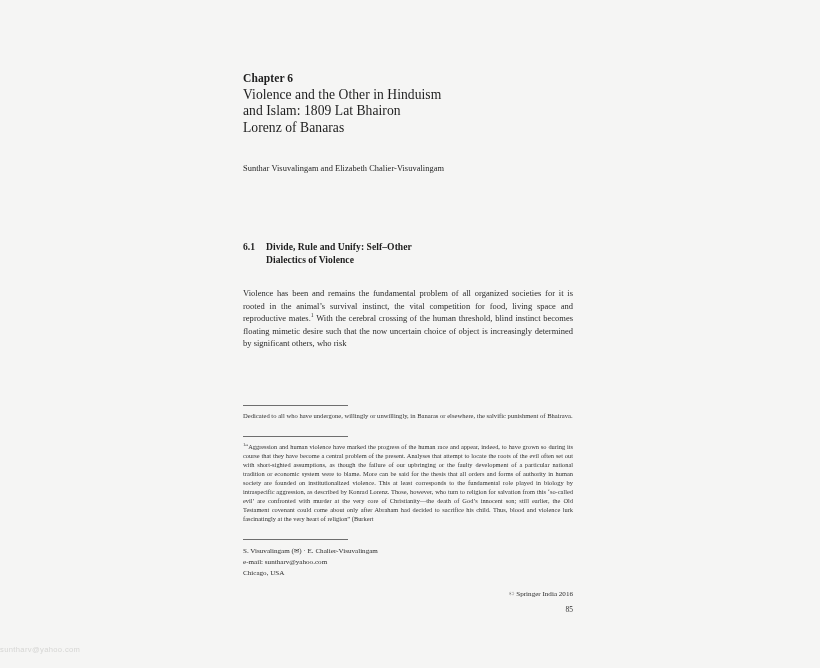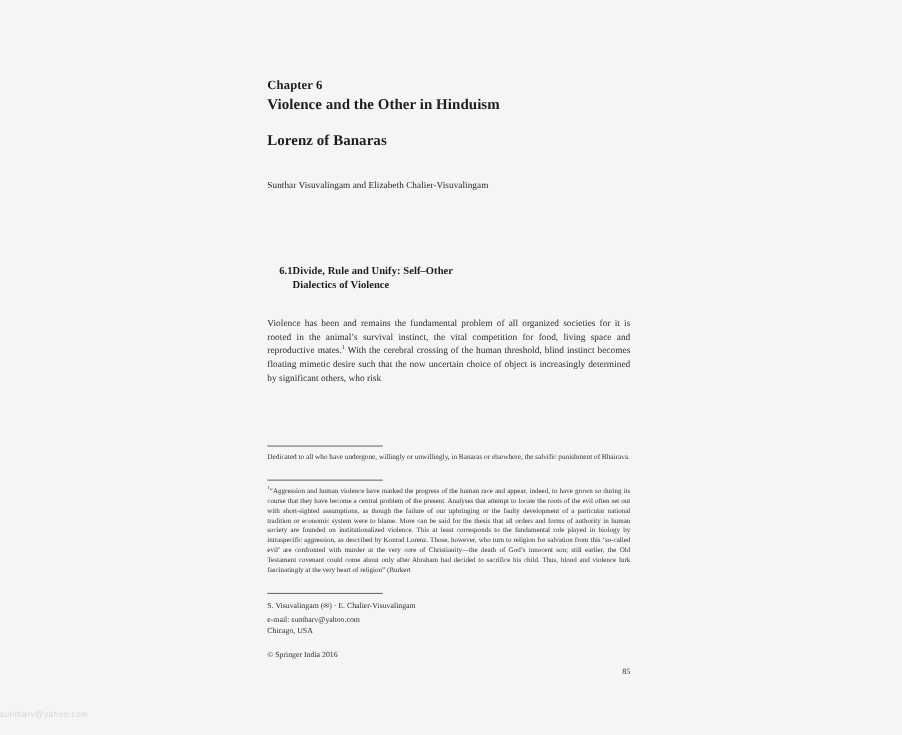--- a/index.html
+++ b/index.html
@@ -32,21 +32,21 @@
   .chapter-number {
     font-size: 11.5px;
     font-weight: bold;
     letter-spacing: .1px;
     margin-top: 38px;
     line-height: 14px;
     color: #202020;
   }
   .chapter-title {
     font-size: 13.6px;
-    font-weight: bold;
+    font-weight: normal;
     line-height: 16.4px;
     margin-top: 2px;
     color: #1d1d1d;
     letter-spacing: .05px;
   }
   .authors {
     font-size: 8.4px;
     font-weight: normal;
     margin-top: 27px;
     line-height: 11px;
@@ -59,21 +59,20 @@
     margin-top: 67px;
     font-size: 9.6px;
     font-weight: bold;
     line-height: 12.4px;
     color: #1d1d1d;
     letter-spacing: .05px;
   }
   .section-head .num {
     display: inline-block;
     width: 23px;
-    text-align: right;
   }
   .section-head .ln2 {
     display: block;
     margin-left: 23px;
   }
 
   .body-par {
     margin-top: 21px;
     font-size: 8.5px;
     line-height: 12.6px;
@@ -130,20 +129,21 @@
   }
 
   
   .copyright {
     margin-top: 11px;
     position: relative;
     font-size: 7.1px;
     line-height: 10.6px;
     color: #2e2e2e;
     width: 330px;
+    text-align: right;
   }
   .copyright .italic { font-style: italic; }
   .page-number {
     position: absolute;
     right: 0;
     top: 16px;
     font-size: 7.4px;
     color: #2e2e2e;
   }
 
@@ -163,21 +163,21 @@
 </head>
 <body>
 
 <div class="page">
   <div class="content">
 
     <div class="chapter-number">Chapter 6</div>
 
     <div class="chapter-title">
       <span>Violence and the Other in Hinduism</span><br>
-      <br>
+      <span>and Islam: 1809 Lat Bhairon</span><br>
       <span>Lorenz of Banaras</span>
     </div>
 
     <div class="authors">Sunthar Visuvalingam and Elizabeth Chalier-Visuvalingam</div>
 
     <div class="section-head">
       <span class="num">6.1</span><span>Divide, Rule and Unify: Self–Other</span>
       <span class="ln2">Dialectics of Violence</span>
     </div>
 

